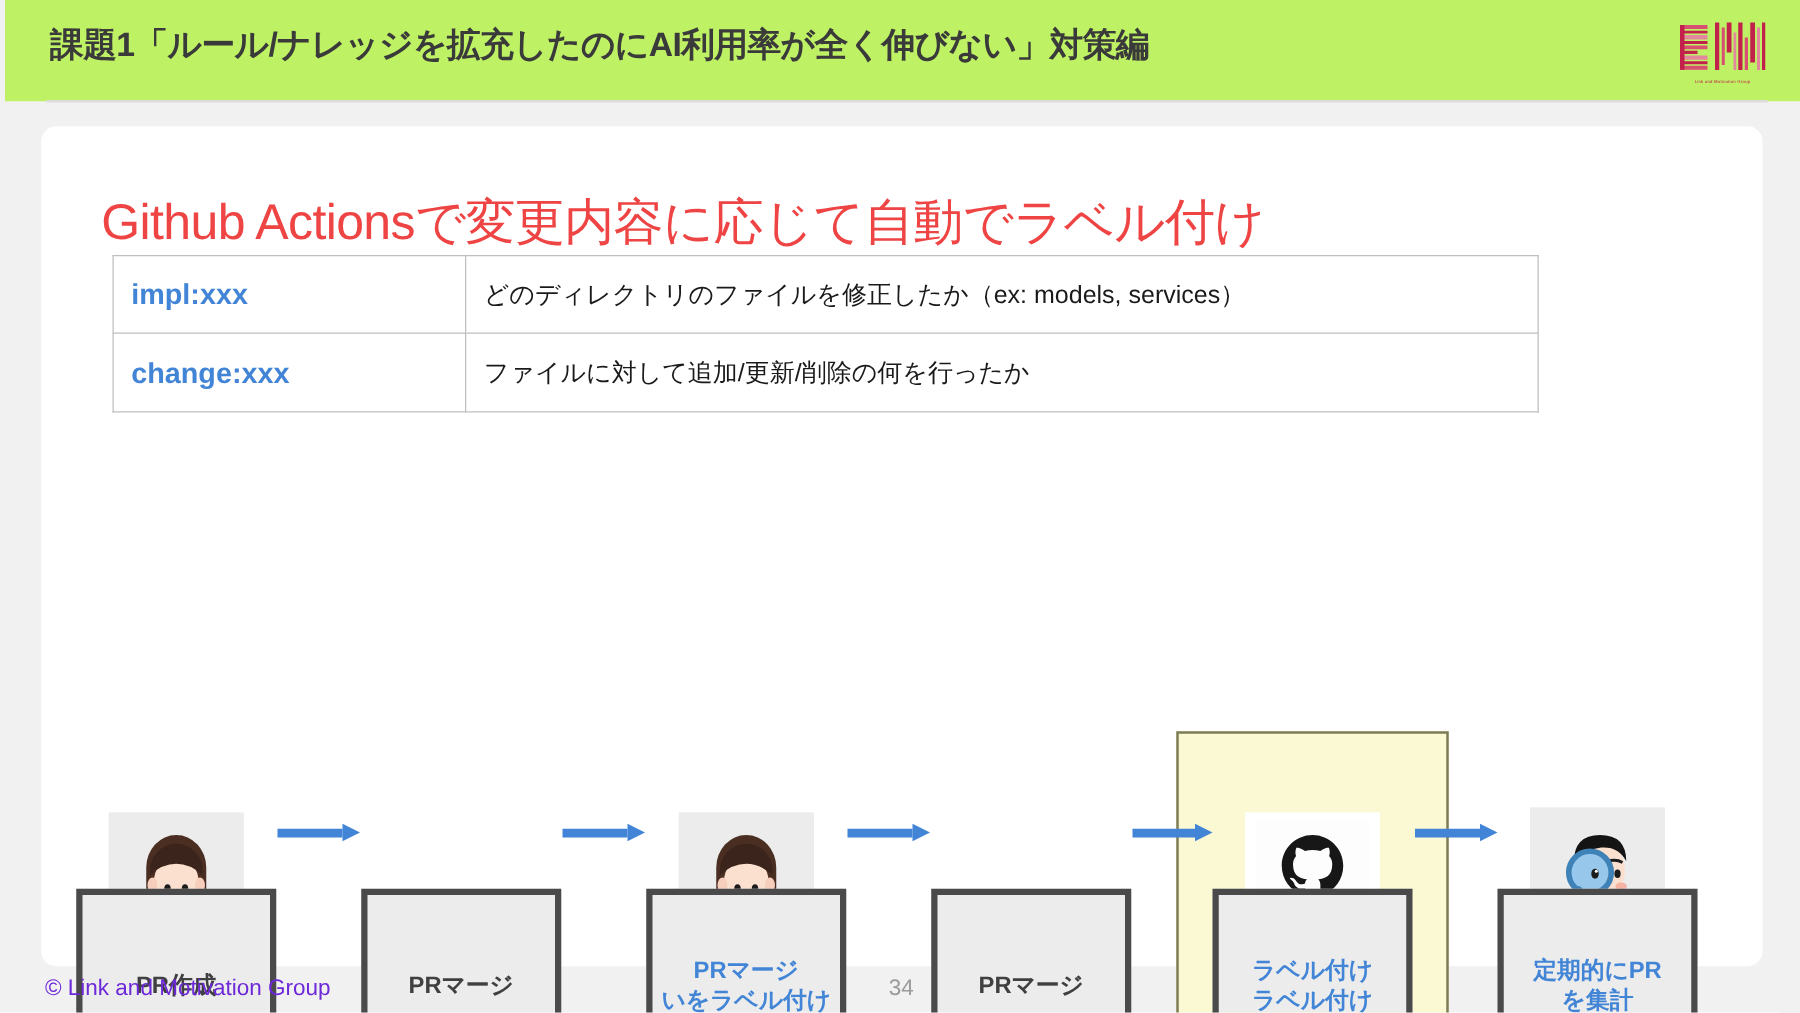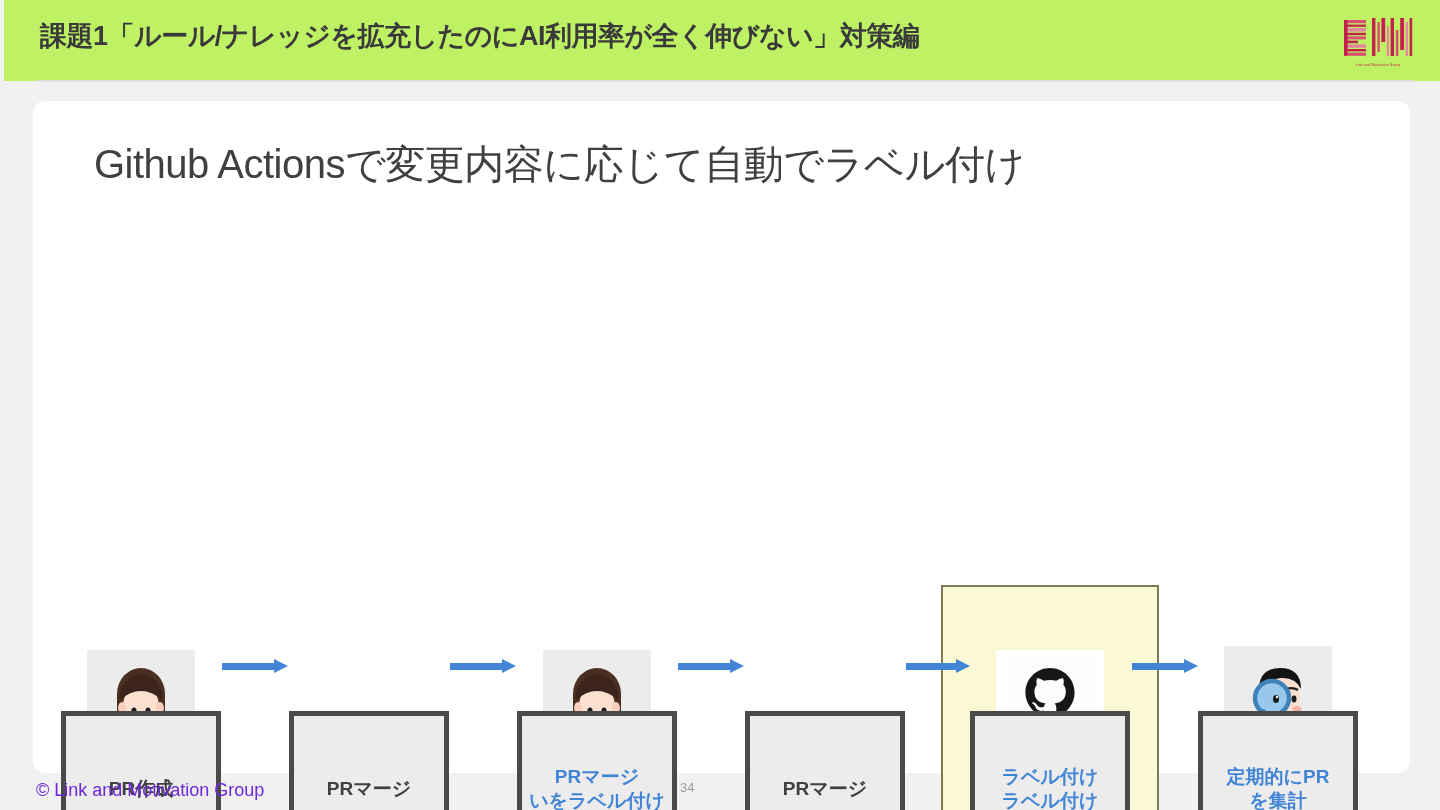--- a/index.html
+++ b/index.html
@@ -67,27 +67,26 @@
     top: 101px;
     width: 1377px;
     height: 672px;
     background: #ffffff;
     border-radius: 12px;
   }
 
   #section-heading {
     position: absolute;
     left: 48px;
-    top: 36px;
+    top: 49px;
     font-size: 40px;
-    color: #404040;
+    color: #ef4444;
     font-weight: normal;
     white-space: nowrap;
     letter-spacing: -0.5px;
-    margin-left: 13px;
   }
 
   
   #label-table {
     position: absolute;
     left: 57px;
     top: 103px;
     width: 1141px;
     border-collapse: collapse;
     table-layout: fixed;
@@ -214,23 +213,23 @@
   }
   #footer-copyright {
     position: absolute;
     left: 36px;
     top: 0;
     font-size: 18px;
     color: #6d28d9;
   }
   #footer-page-number {
     position: absolute;
-    left: 680px;
+    left: 711px;
     top: 0;
-    font-size: 13px;
+    font-size: 18px;
     color: #9a9a9a;
   }
 </style>
 </head>
 <body>
 
 <div id="slide-header">
   <div id="header-title">課題1「ルール/ナレッジを拡充したのにAI利用率が全く伸びない」対策編</div>
 
   <div id="brand-logo">
@@ -262,20 +261,28 @@
 
   <div id="header-divider"></div>
 </div>
 
 <div id="content-card">
 
   <div id="section-heading">Github Actionsで変更内容に応じて自動でラベル付け</div>
 
   <table id="label-table">
     <tbody>
+      <tr class="row-0">
+        <td class="key-cell">impl:xxx</td>
+        <td class="desc-cell">どのディレクトリのファイルを修正したか（ex: models, services）</td>
+      </tr>
+      <tr class="row-1">
+        <td class="key-cell">change:xxx</td>
+        <td class="desc-cell">ファイルに対して追加/更新/削除の何を行ったか</td>
+      </tr>
     </tbody>
   </table>
 
   <div id="flow-diagram">
 
     <div class="flow-highlight"></div>
 
     <div class="flow-step" style="left:28px; top:235px;">
       <div class="flow-bubble">
         <svg class="avatar-svg" viewBox="0 0 108 102">

